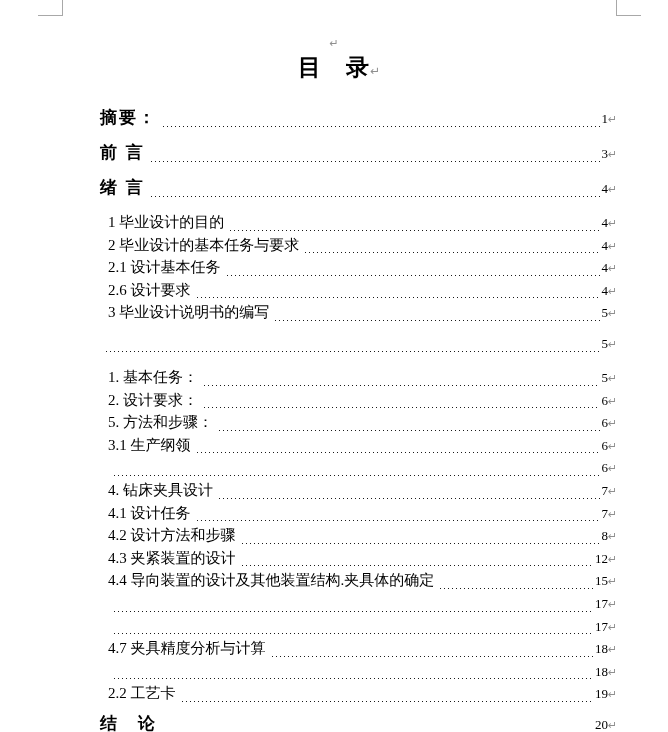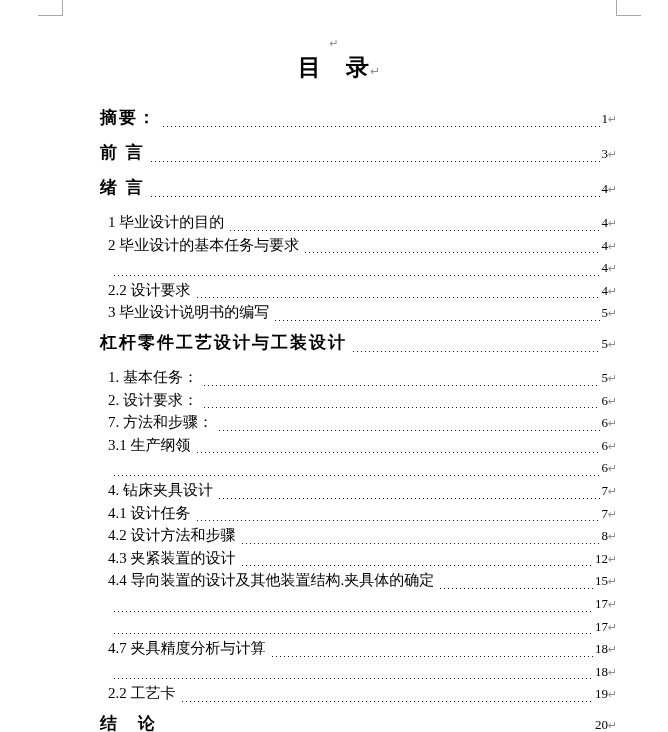--- a/index.html
+++ b/index.html
@@ -82,56 +82,56 @@
     <span class="num">4</span>
     <span class="pil-holder"><span class="pilcrow">↵</span></span>
   </div>
       <div class="row lvl2">
     <span class="label">2 毕业设计的基本任务与要求</span>
     <span class="leader"></span>
     <span class="num">4</span>
     <span class="pil-holder"><span class="pilcrow">↵</span></span>
   </div>
       <div class="row lvl2">
-    <span class="leader"></span>
-    <span class="num">4</span>
-    <span class="pil-holder"><span class="pilcrow">↵</span></span>
-  </div>
-      <div class="row lvl2">
-    <span class="label">2.2 设计要求</span>
+    <span class="label">2.1 设计基本任务</span>
+    <span class="leader"></span>
+    <span class="num">4</span>
+    <span class="pil-holder"><span class="pilcrow">↵</span></span>
+  </div>
+      <div class="row lvl2">
+    <span class="label">2.6 设计要求</span>
     <span class="leader"></span>
     <span class="num">4</span>
     <span class="pil-holder"><span class="pilcrow">↵</span></span>
   </div>
       <div class="row lvl2">
     <span class="label">3 毕业设计说明书的编写</span>
     <span class="leader"></span>
     <span class="num">5</span>
     <span class="pil-holder"><span class="pilcrow">↵</span></span>
   </div>
       <div class="row lvl1">
-    <span class="label">杠杆零件工艺设计与工装设计</span>
     <span class="leader"></span>
     <span class="num">5</span>
     <span class="pil-holder"><span class="pilcrow">↵</span></span>
   </div>
       <div class="row lvl2">
     <span class="label">1. 基本任务：</span>
     <span class="leader"></span>
     <span class="num">5</span>
     <span class="pil-holder"><span class="pilcrow">↵</span></span>
   </div>
       <div class="row lvl2">
     <span class="label">2. 设计要求：</span>
     <span class="leader"></span>
     <span class="num">6</span>
     <span class="pil-holder"><span class="pilcrow">↵</span></span>
   </div>
       <div class="row lvl2">
-    <span class="label">7. 方法和步骤：</span>
+    <span class="label">5. 方法和步骤：</span>
     <span class="leader"></span>
     <span class="num">6</span>
     <span class="pil-holder"><span class="pilcrow">↵</span></span>
   </div>
       <div class="row lvl2">
     <span class="label">3.1 生产纲领</span>
     <span class="leader"></span>
     <span class="num">6</span>
     <span class="pil-holder"><span class="pilcrow">↵</span></span>
   </div>

